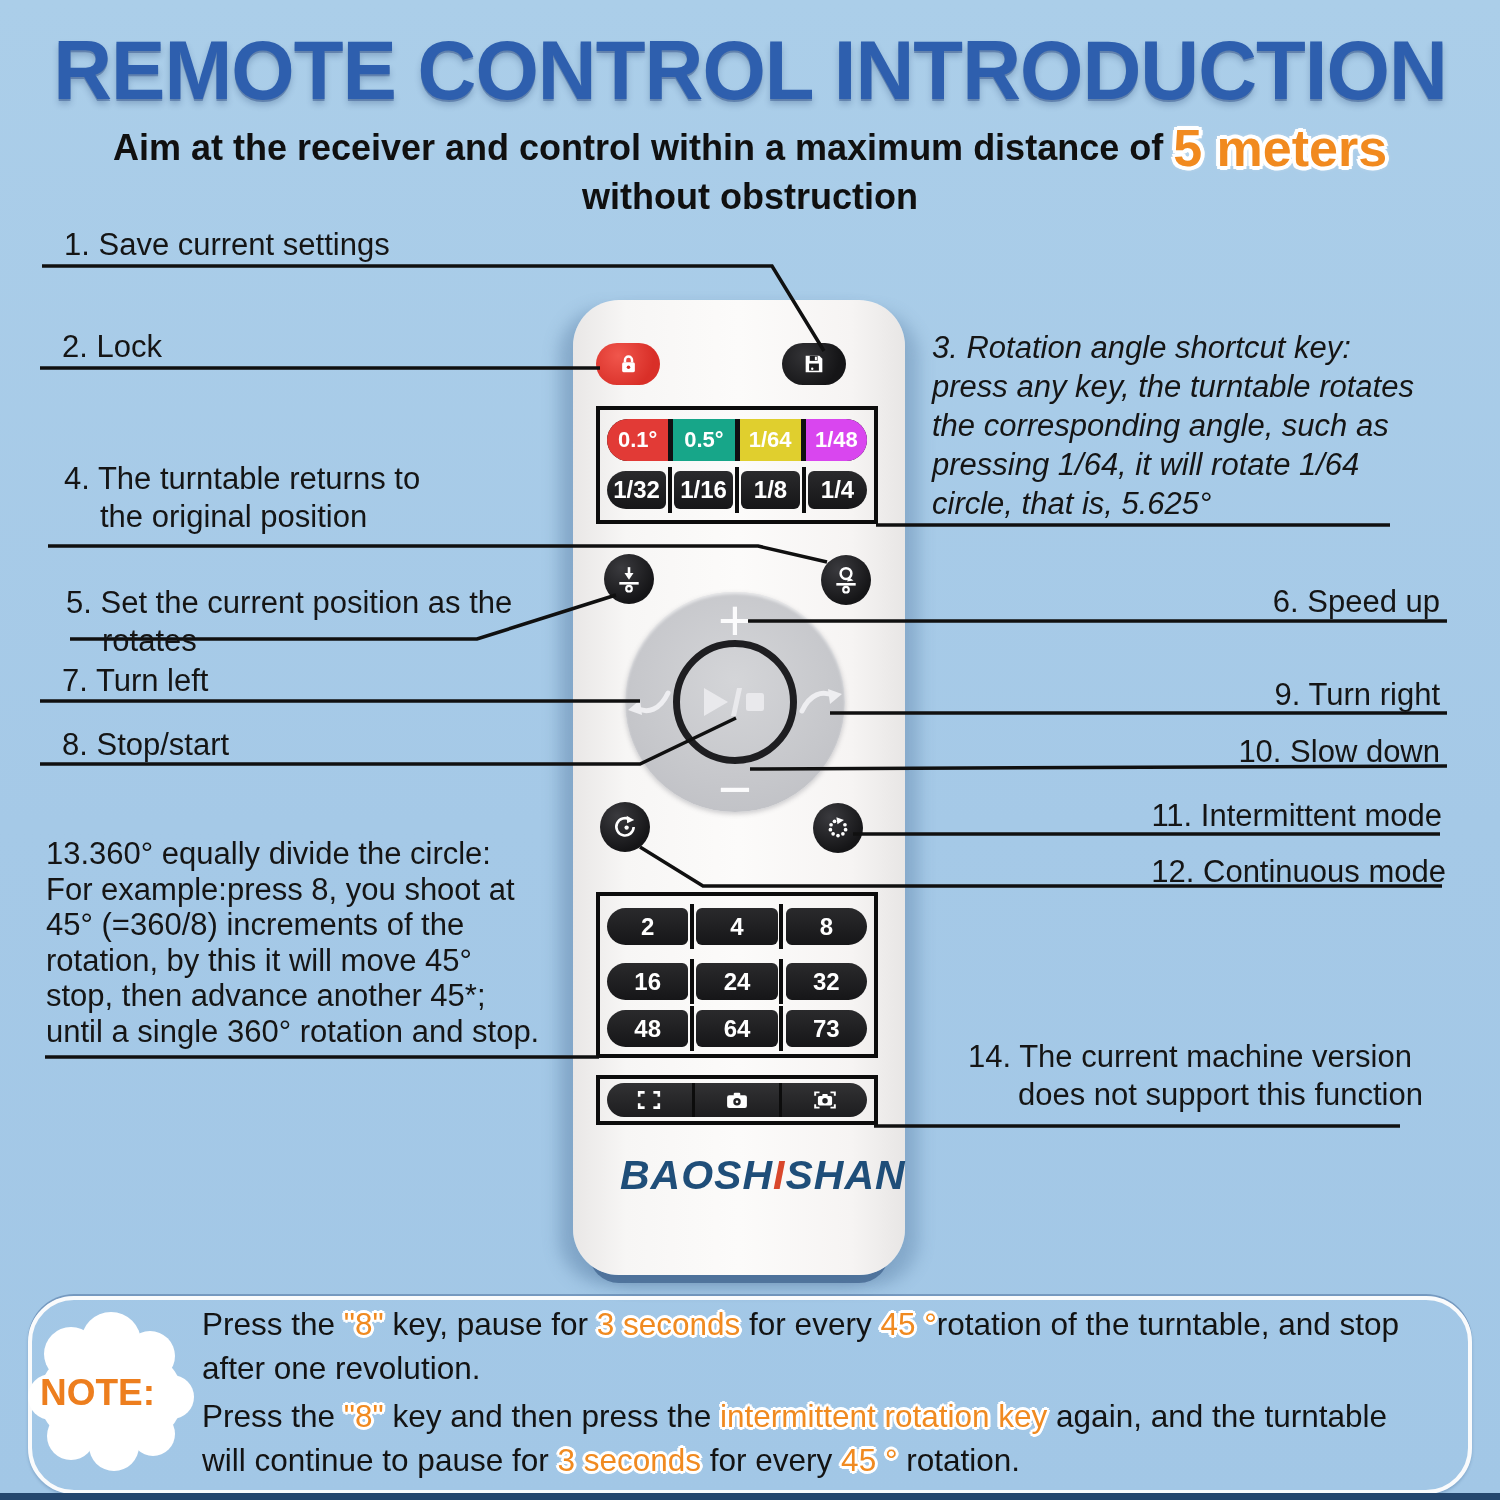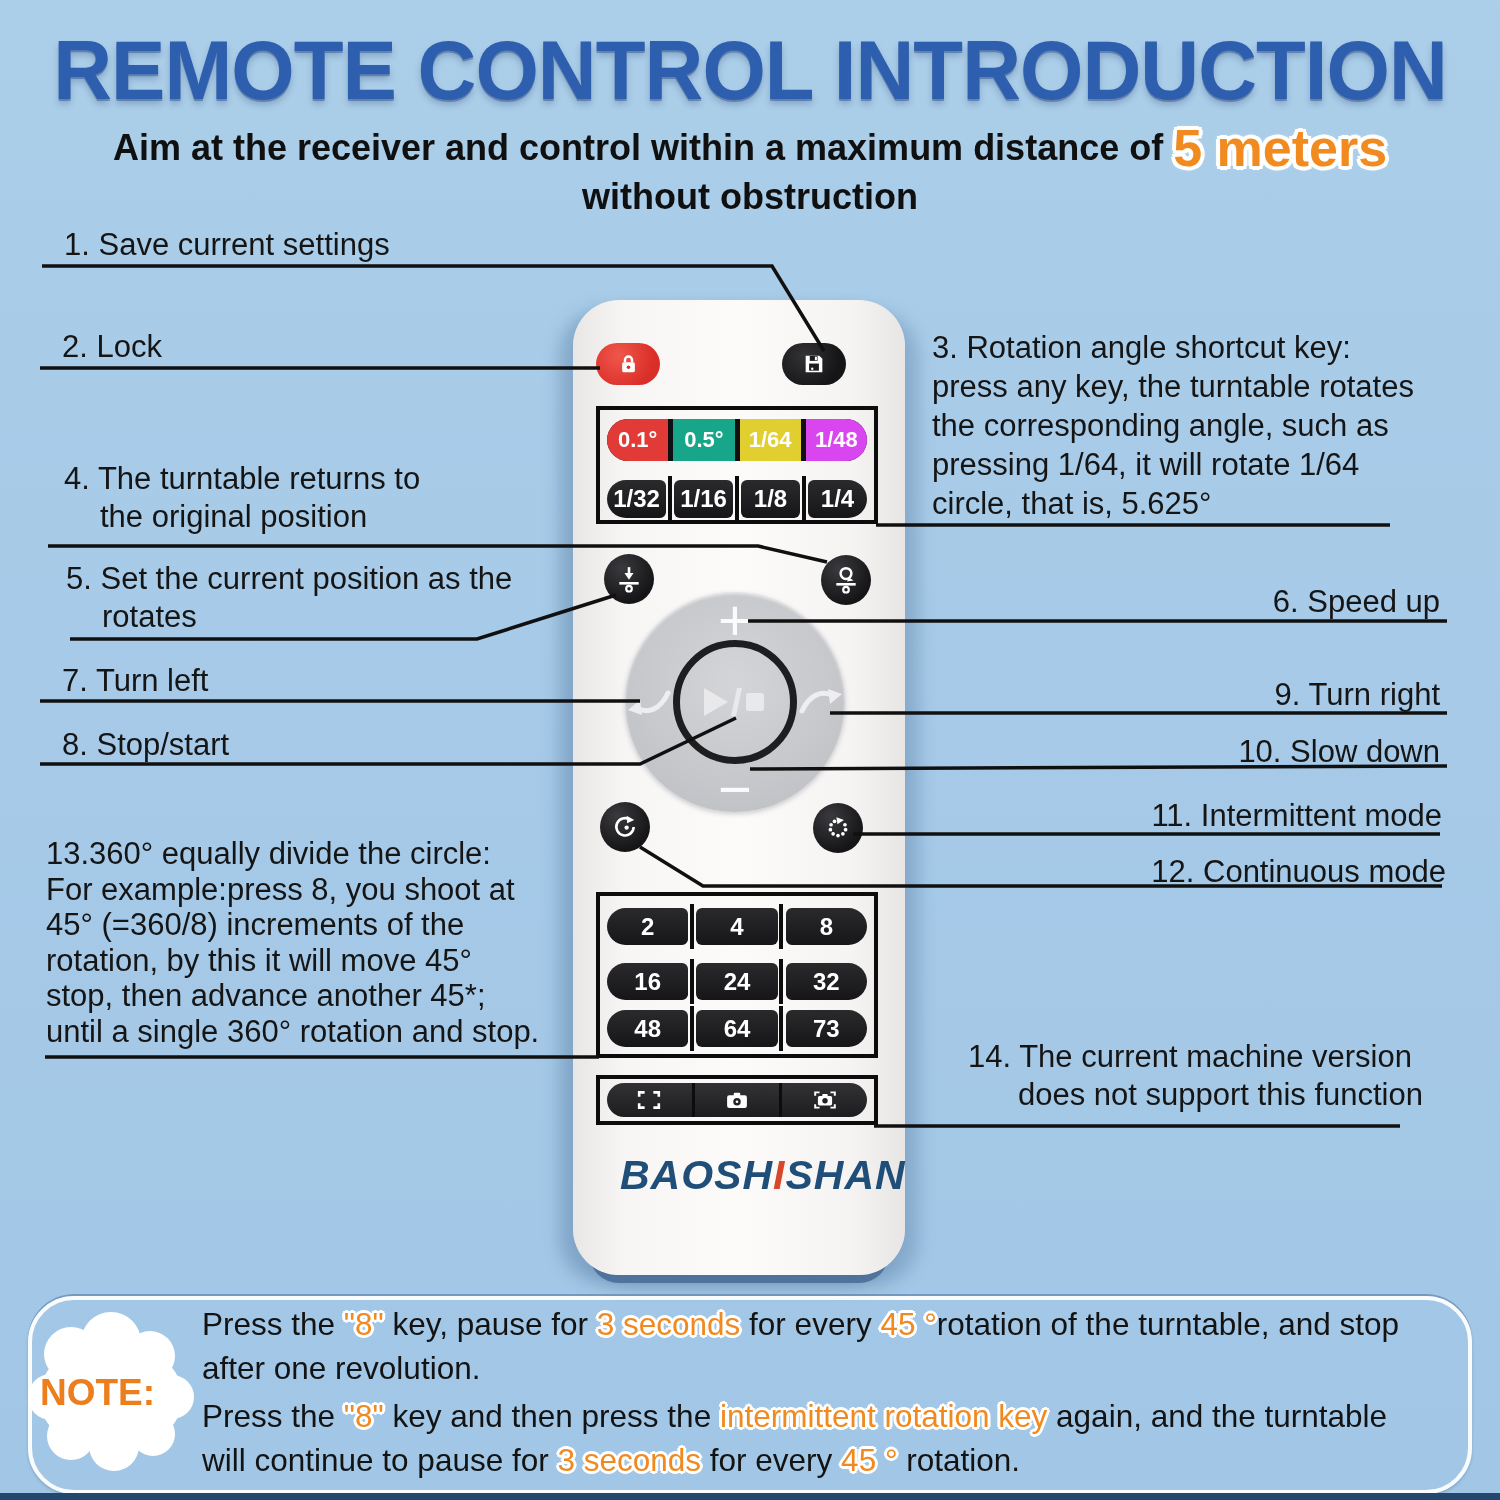--- a/index.html
+++ b/index.html
@@ -15,21 +15,21 @@
         font-size:36px;font-weight:700;color:#101010;white-space:nowrap;}
   .sub2{position:absolute;top:176px;left:0;width:100%;text-align:center;
         font-size:36px;font-weight:700;color:#101010;}
   .hl-big{font-size:52px;font-weight:800;color:#f18a1f;vertical-align:-6px;
         text-shadow:-3px -3px 0 #fff,3px -3px 0 #fff,-3px 3px 0 #fff,3px 3px 0 #fff,
                     -4px 0 0 #fff,4px 0 0 #fff,0 -4px 0 #fff,0 4px 0 #fff,0 0 6px #fff;}
   
   .lbl{position:absolute;font-size:31px;line-height:38px;color:#151515;z-index:6;}
   .lbl .ind{padding-left:36px;}
   .lbl.r{text-align:right;}
-  .l3{line-height:39px;}
+  .l3{line-height:39px;font-style:italic;}
   .l13{line-height:35.5px;}
   
   .wires{position:absolute;left:0;top:0;z-index:5;pointer-events:none;}
   
   .remote{position:absolute;left:573px;top:300px;width:332px;height:975px;border-radius:46px;z-index:2;
           background:linear-gradient(90deg,#e9e7e6 0%,#f7f6f5 16%,#fcfbfa 50%,#f6f4f3 84%,#e8e6e5 100%);
           box-shadow:-14px 9px 16px rgba(70,105,145,.35),14px 11px 16px rgba(70,105,145,.3),
                      0 24px 0 -16px rgba(28,60,110,.55);}
   .pill{position:absolute;width:64px;height:42px;border-radius:22px;display:flex;align-items:center;justify-content:center;}
   .pill.lock{left:23px;top:43px;background:radial-gradient(circle at 35% 30%,#f0564c,#d92f28 70%);}
@@ -113,21 +113,21 @@
       <polyline points="874,1126 1400,1126"></polyline>
     </g>
   </svg>
 
   <div class="lbl" style="left:64px;top:226px;">1. Save current settings</div>
   <div class="lbl" style="left:62px;top:328px;">2. Lock</div>
   <div class="lbl" style="left:64px;top:460px;">
     <div>4. The turntable returns to</div>
     <div class="ind">the original position</div>
   </div>
-  <div class="lbl" style="left:66px;top:560px;">
+  <div class="lbl" style="left:66px;top:584px;">
     <div>5. Set the current position as the</div>
     <div class="ind">rotates</div>
   </div>
   <div class="lbl" style="left:62px;top:662px;">7. Turn left</div>
   <div class="lbl" style="left:62px;top:726px;">8. Stop/start</div>
   <div class="lbl l13" style="left:46px;top:836px;">
     <div>13.360° equally divide the circle:</div>
     <div>For example:press 8, you shoot at</div>
     <div>45° (=360/8) increments of the</div>
     <div>rotation, by this it will move 45°</div>
@@ -171,21 +171,21 @@
       </svg>
     </div>
 
     <div class="kbox angle">
       <div class="crow" style="top:9px;">
         <div class="seg" style="background: rgb(226, 58, 54);">0.1°</div>
         <div class="seg" style="background: rgb(23, 166, 137);">0.5°</div>
         <div class="seg" style="background: rgb(224, 207, 46);">1/64</div>
         <div class="seg" style="background: #d946ef;">1/48</div>
       </div>
-      <div class="drow" style="top:70px;">
+      <div class="drow" style="top:61px;">
         <div class="seg">1/32</div>
         <div class="seg">1/16</div>
         <div class="seg">1/8</div>
         <div class="seg">1/4</div>
       </div>
     </div>
 
     <div class="cbtn origin">
       <svg width="26" height="28" viewBox="0 0 24 26">
         <line x1="12" y1="2" x2="12" y2="8" stroke="#fff" stroke-width="2.4"></line>

